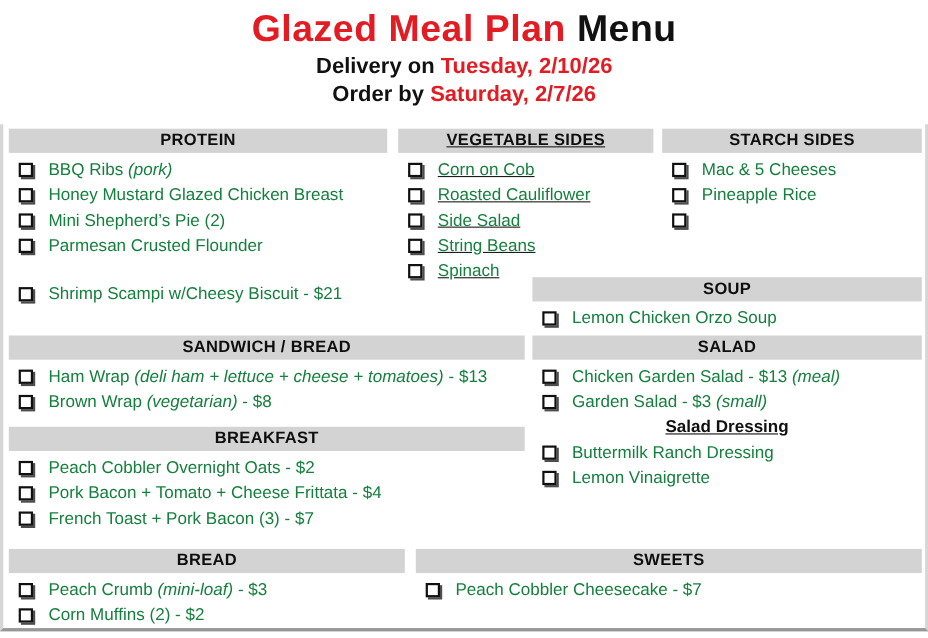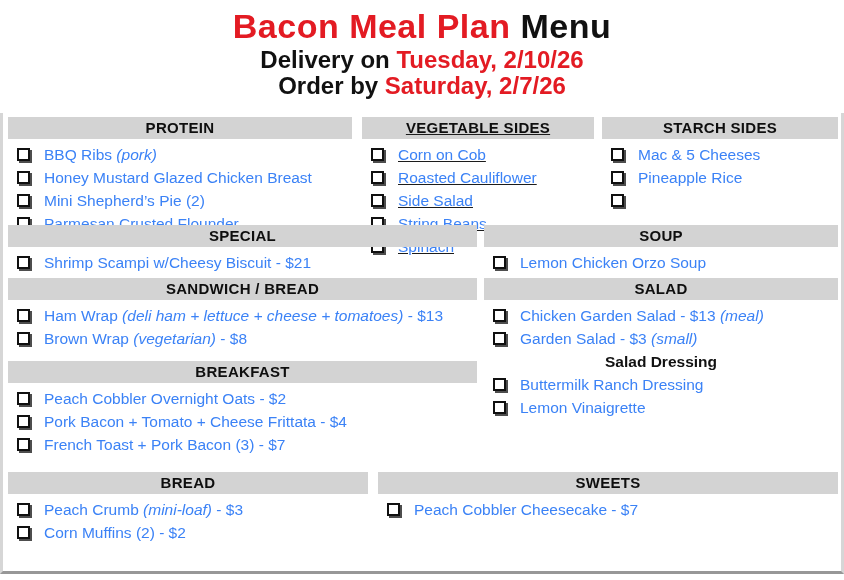--- a/index.html
+++ b/index.html
@@ -4,68 +4,68 @@
 <style>
   html,body{margin:0;padding:0;background:#fff;}
   .page{
     position:relative;width:844px;height:580px;background:#fff;
     color:#1c1c1c;font-family:"Liberation Sans","DejaVu Sans",sans-serif;
     overflow:hidden;
   }
   .header{text-align:center;padding-top:5px;}
   .title{font-size:34px;line-height:42px;font-weight:bold;letter-spacing:.5px;color:#111;}
   .red{color:#e31b23;}
-  .subtitle{font-size:24px;line-height:26px;font-weight:bold;color:#111;}
+  .subtitle{font-size:20px;line-height:26px;font-weight:bold;color:#111;}
   .menu{
     position:absolute;left:0;top:113px;width:844px;height:461px;
     box-sizing:border-box;
     border-left:3px solid #d6d6d6;border-right:3px solid #d6d6d6;
     border-bottom:3px solid #979797;
     padding-top:4px;
   }
   .row{display:flex;align-items:stretch;}
-  .row1{height:108px;}
+  .row1{height:135px;}
   .row2{height:53px;}
   .row34{height:194px;}
   .row5{height:69px;}
   .cell{box-sizing:border-box;}
   .c-protein{width:344px;margin-left:5px;}
   .c-veg{width:232px;margin-left:10px;text-decoration:underline;}
   .c-starch{width:236px;margin-left:8px;}
   .c-special,.c-left{width:469px;margin-left:5px;}
   .c-soup,.c-salad{width:354px;margin-left:7px;}
   .c-bread{width:360px;margin-left:5px;}
   .c-sweets{width:460px;margin-left:10px;}
   .bar{
     height:22px;line-height:22px;background:#d3d3d3;color:#0e0e0e;
     text-align:center;font-weight:bold;font-size:15px;letter-spacing:.3px;
   }
   .items{list-style:none;margin:4px 0 0 0;padding:0;}
   .item{
     display:flex;align-items:flex-start;
-    padding:1px 0 1px 9px;font-size:15.5px;line-height:21px;color:#3b82f6;
+    padding:1px 0 1px 9px;font-size:15.5px;line-height:21px;color:#15803d;
     white-space:nowrap;
   }
   .cb{
     flex:0 0 auto;width:9px;height:9px;background:#fff;
     border:2px solid #101010;box-shadow:2px 2px 0 0 #4d4d4d;
     margin:4px 14px 0 0;
   }
   .it{font-style:italic;}
   .sub-block{margin-top:11px;}
-  .salad-sub{font-weight:bold;font-size:15.5px;line-height:20px;text-align:center;margin:2px 0 1px 0;color:#111;}
+  .salad-sub{font-weight:bold;font-size:15.5px;line-height:20px;text-align:center;margin:2px 0 1px 0;color:#111;text-decoration:underline;}
 </style>
 </head>
 <body>
 
 <div class="page">
 
   <div class="header">
     <div class="title">
-      <span class="red">Bacon Meal Plan</span><span> Menu</span>
+      <span class="red">Glazed Meal Plan</span><span> Menu</span>
     </div>
     <div class="subtitle">
       <span>Delivery on </span><span class="red">Tuesday, 2/10/26</span>
     </div>
     <div class="subtitle">
       <span>Order by </span><span class="red">Saturday, 2/7/26</span>
     </div>
   </div>
 
   <div class="menu">
@@ -130,21 +130,20 @@
             </li>
           <li class="item">
               <span class="cb"></span>
             </li>
         </ul>
       </section>
     </div>
 
     <div class="row row2">
       <section class="cell c-special">
-        <header class="bar">SPECIAL</header>
         <ul class="items">
           <li class="item">
               <span class="cb"></span>
               <span class="txt"><span>Shrimp Scampi w/Cheesy Biscuit - $21</span></span>
             </li>
         </ul>
       </section>
       <section class="cell c-soup">
         <header class="bar">SOUP</header>
         <ul class="items">

